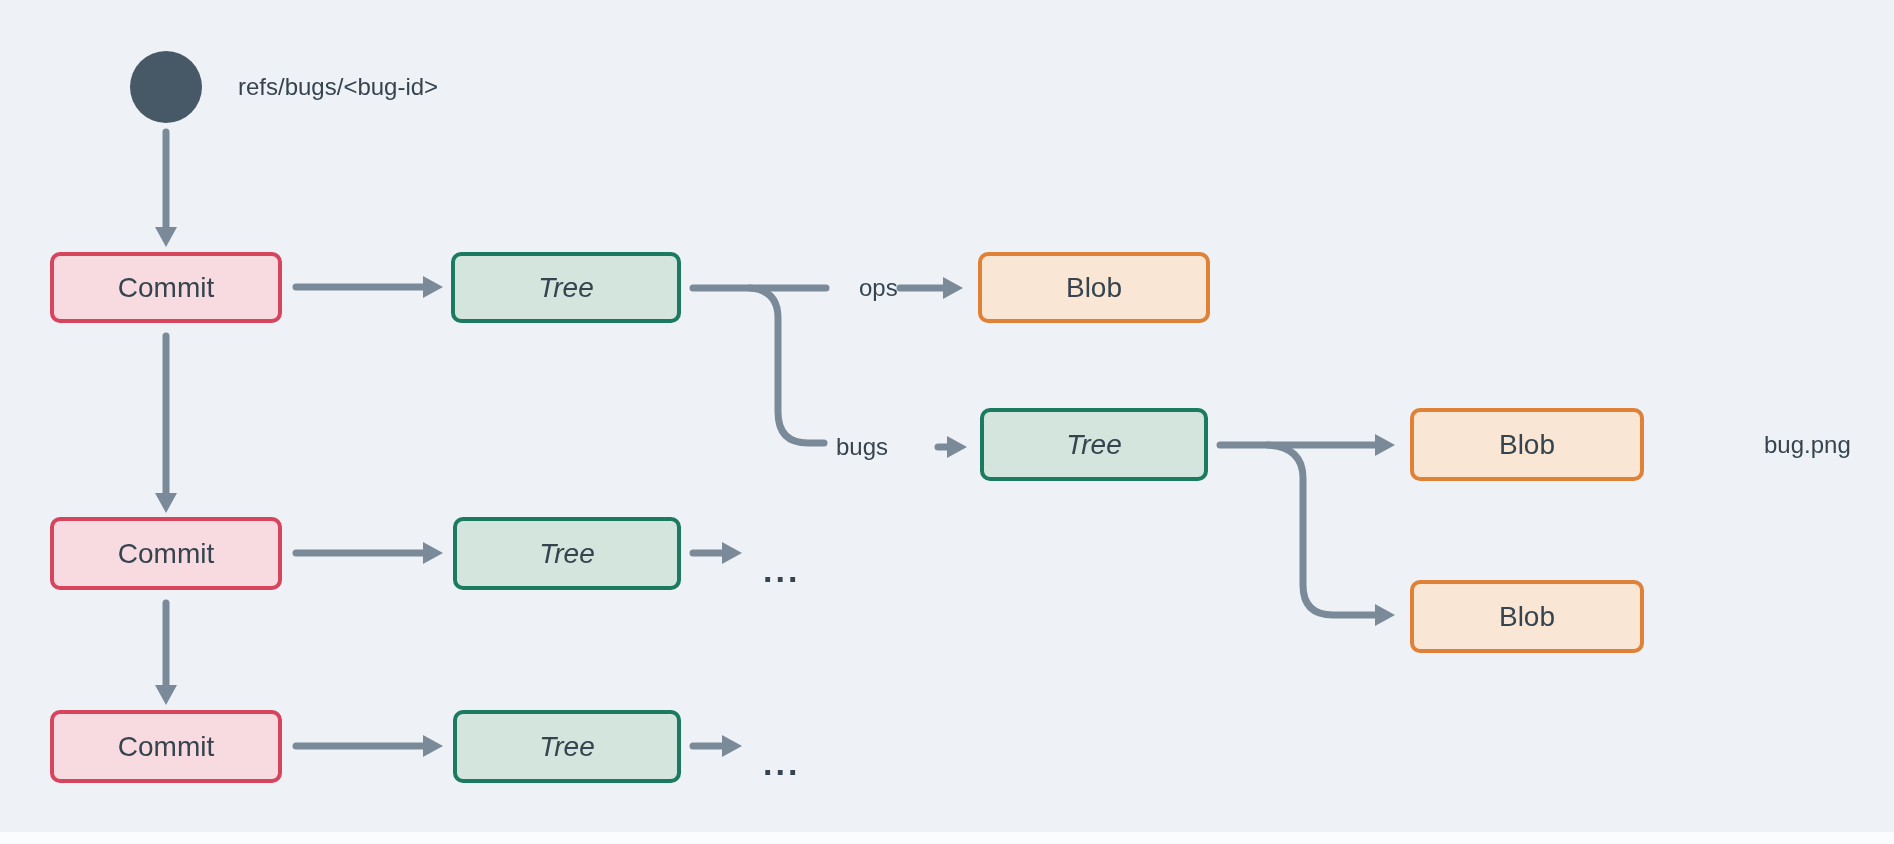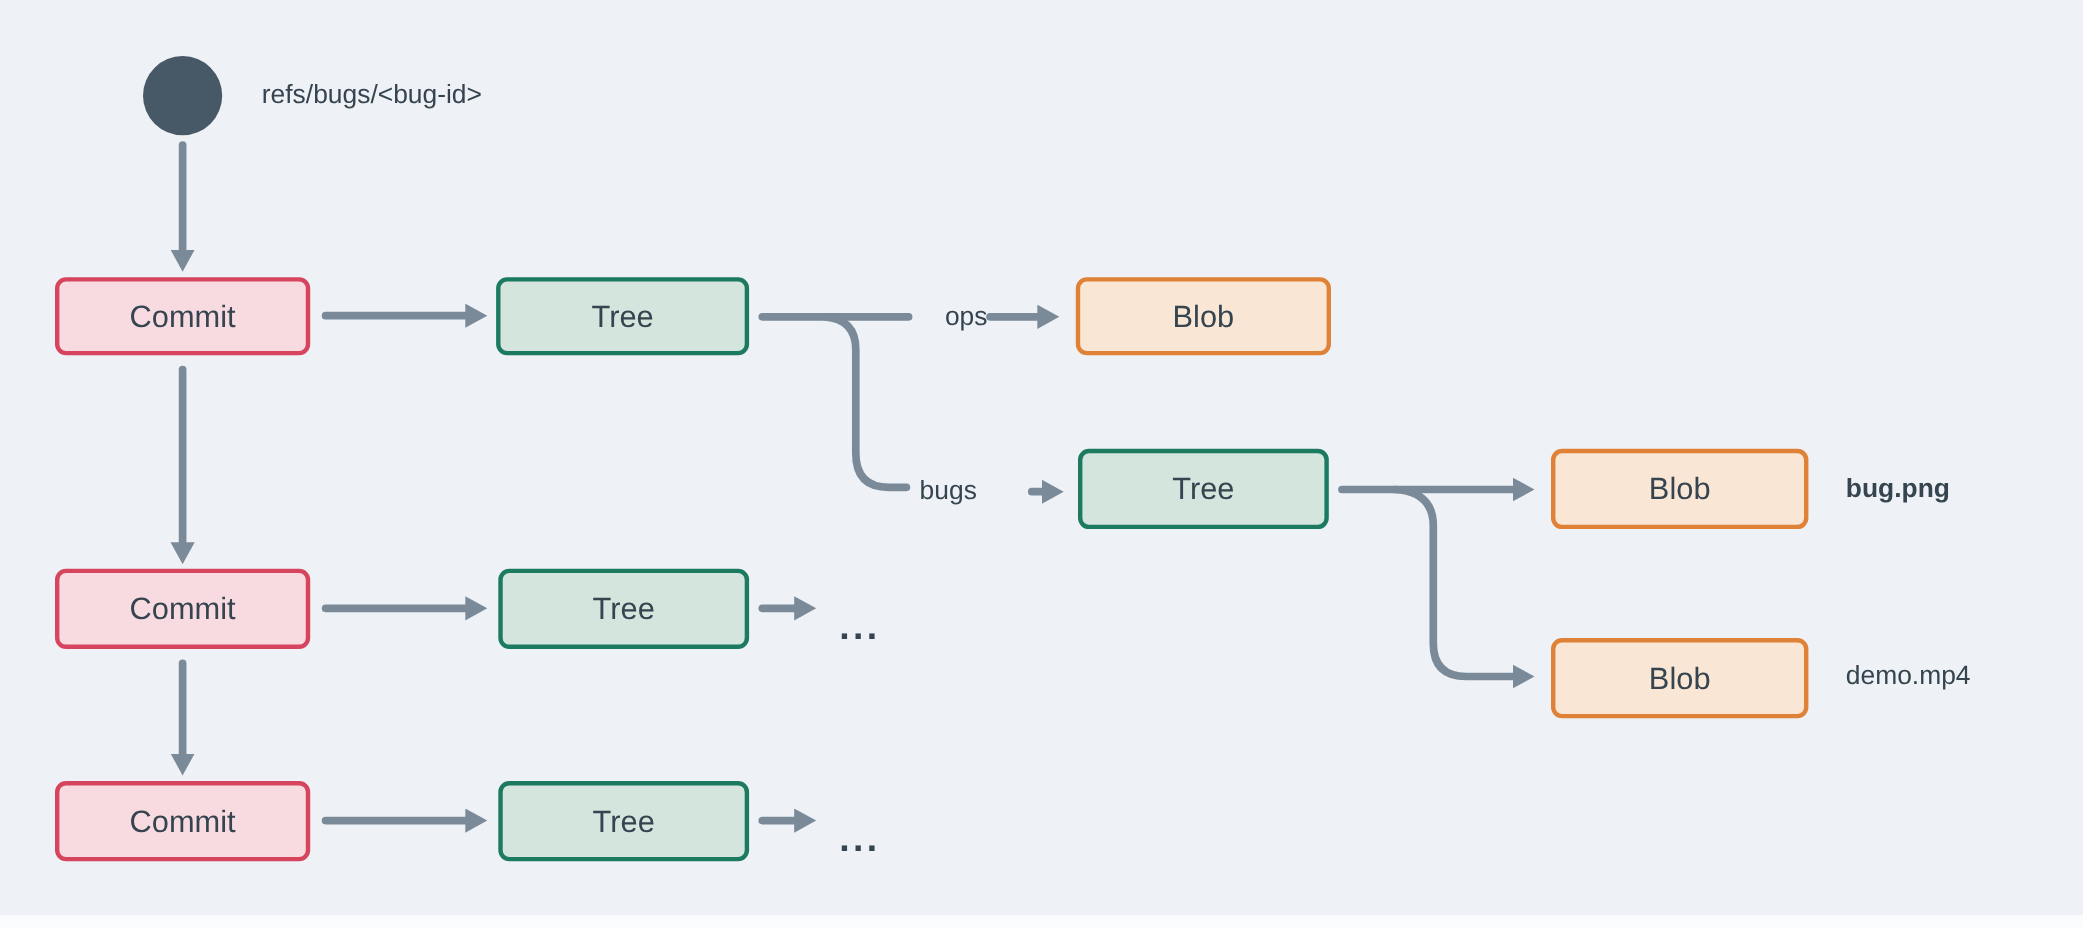--- a/index.html
+++ b/index.html
@@ -24,21 +24,21 @@
   .node{
     position:absolute;
     box-sizing:border-box;
     border-radius:10px;
     border:4px solid transparent;
     display:flex;align-items:center;justify-content:center;
     font-size:28px;
     color:var(--text,#35444f);
   }
   .commit{background:var(--commit_fill,#f8dbe0);border-color:var(--commit_border,#d6455d);}
-  .tree{background:var(--tree_fill,#d4e5dd);border-color:var(--tree_border,#1b7a60);}
+  .tree{background:var(--tree_fill,#d4e5dd);border-color:var(--tree_border,#1b7a60);font-style:italic;}
   .blob{background:var(--blob_fill,#fae6d4);border-color:var(--blob_border,#e08138);}
   .ref-circle{
     position:absolute;left:130px;top:51px;width:72px;height:72px;
     border-radius:50%;background:var(--ref_circle,#475866);
   }
   .lbl{
     position:absolute;
     color:var(--text,#35444f);
     font-size:24px;
     white-space:nowrap;
@@ -100,20 +100,19 @@
   <div class="node tree" style="left:453px;top:710px;width:228px;height:73px;">Tree</div>
   <div class="node tree" style="left:980px;top:408px;width:228px;height:73px;">Tree</div>
 
   <div class="node blob" style="left:978px;top:252px;width:232px;height:71px;">Blob</div>
   <div class="node blob" style="left:1410px;top:408px;width:234px;height:73px;">Blob</div>
   <div class="node blob" style="left:1410px;top:580px;width:234px;height:73px;">Blob</div>
 
   <div class="lbl" style="left:859px;top:262px;height:52px;">ops</div>
   <div class="lbl" style="left:836px;top:421px;height:52px;">bugs</div>
 
-  <div class="lbl" style="left:1678px;top:419px;height:52px;font-weight:bold;">bug.png</div>
-  <div class="lbl" style="left:1678px;top:589px;height:52px;">demo.mp4</div>
+  <div class="lbl" style="left:1764px;top:419px;height:52px;">bug.png</div>
 
   <div class="ellipsis" style="left:763px;top:553px;">...</div>
   <div class="ellipsis" style="left:763px;top:746px;">...</div>
 
   <div class="footer-strip"></div>
 </div>
 
 </body></html>

